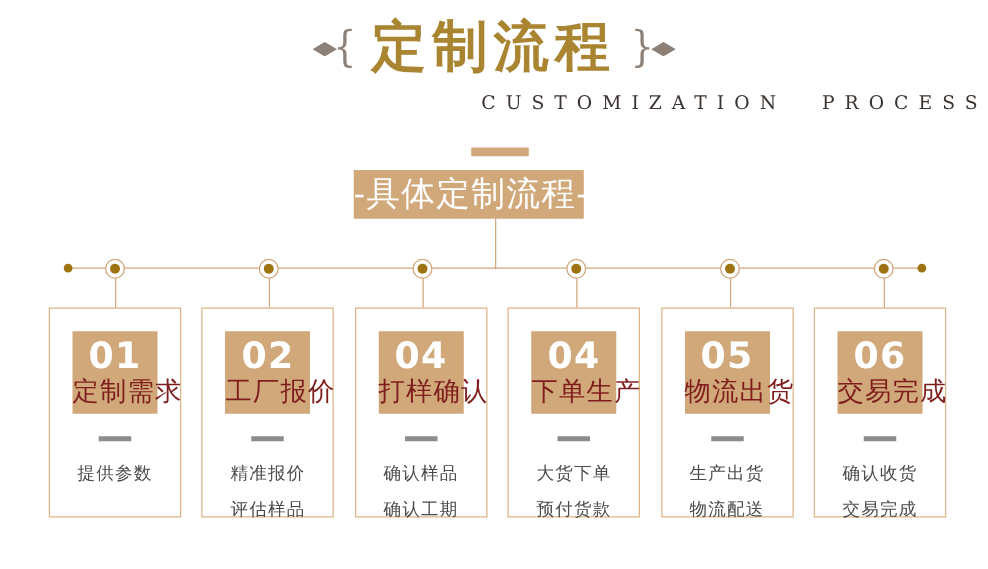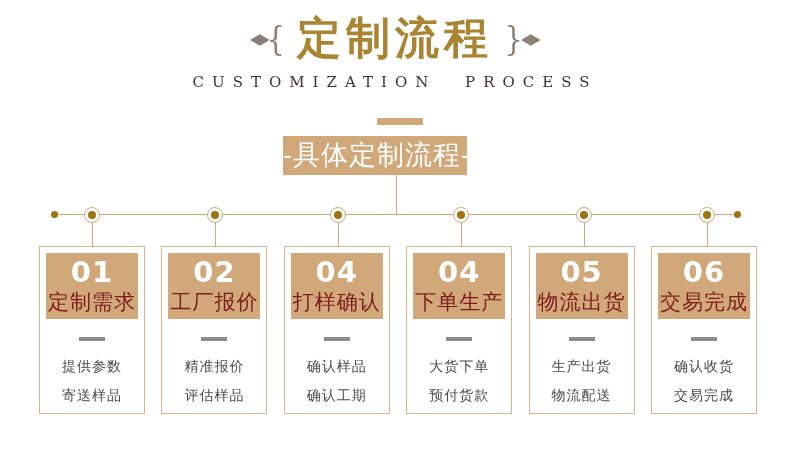--- a/index.html
+++ b/index.html
@@ -12,21 +12,21 @@
   .page-title {
     font-family:"DejaVu Serif","Liberation Serif",serif;
     font-size:44px; font-weight:bold; color:#aa8531; letter-spacing:5px; line-height:1;
   }
   .orn { display:flex; align-items:center; color:#8d8076; }
   .orn .diamond { font-size:15px; transform:scaleX(1.7); line-height:1; }
   .orn .brace { font-size:34px; line-height:1; transform:scaleX(0.85); font-family:"DejaVu Serif","Liberation Serif",serif; }
   .subtitle {
     margin-top:7px;
     font-family:"DejaVu Serif","Liberation Serif",serif;
-    font-size:15px; color:#3b3430; letter-spacing:8px; word-spacing:16px; white-space:nowrap;
+    font-size:15px; color:#3b3430; letter-spacing:8px; word-spacing:16px; white-space:nowrap;text-align:right;
   }
 
   
   .accent-bar { position:absolute; top:118px; left:377px; width:46px; height:7px; background:#d0a87a; }
   .banner {
     position:absolute; top:136px; left:283px; width:184px; height:39px;
     background:#d0a87a; color:#ffffff; text-align:center;
     font-size:27px; line-height:39px; letter-spacing:1px; white-space:nowrap;
   }
 
@@ -45,21 +45,21 @@
   }
   .node .dot { width:8px; height:8px; border-radius:50%; background:#9e7412; }
 
   
   .cards {
     position:absolute; top:246px; left:39px; width:718px;
     display:flex; justify-content:space-between;
   }
   .card {
     width:106px; height:168px; background:#ffffff;
-    border:1px solid #ddb486; padding:6px; text-align:center;
+    border:1px solid #ddb486; padding:18px; text-align:center;
   }
   .card-head { background:#d0a87a; height:66px; padding-top:3px; }
   .card-num {
     color:#ffffff; font-size:29px; font-weight:bold; letter-spacing:1px; line-height:1.15;
     font-family:"DejaVu Sans","Liberation Sans",sans-serif;
   }
   .card-label { color:#7f1d1d; font-size:21px; line-height:1.25; letter-spacing:1px; white-space:nowrap; }
   .dash { width:26px; height:4px; background:#8c8c8c; margin:18px auto 11px; }
   .card-line { color:#4a4a4a; font-size:14px; line-height:29px; letter-spacing:1px; white-space:nowrap; }
 </style>
@@ -130,21 +130,20 @@
 
   <div class="cards">
 
     <div class="card">
       <div class="card-head">
         <div class="card-num">01</div>
         <div class="card-label">定制需求</div>
       </div>
       <div class="dash"></div>
       <div class="card-line">提供参数</div>
-      <div class="card-line">寄送样品</div>
     </div>
 
     <div class="card">
       <div class="card-head">
         <div class="card-num">02</div>
         <div class="card-label">工厂报价</div>
       </div>
       <div class="dash"></div>
       <div class="card-line">精准报价</div>
       <div class="card-line">评估样品</div>

